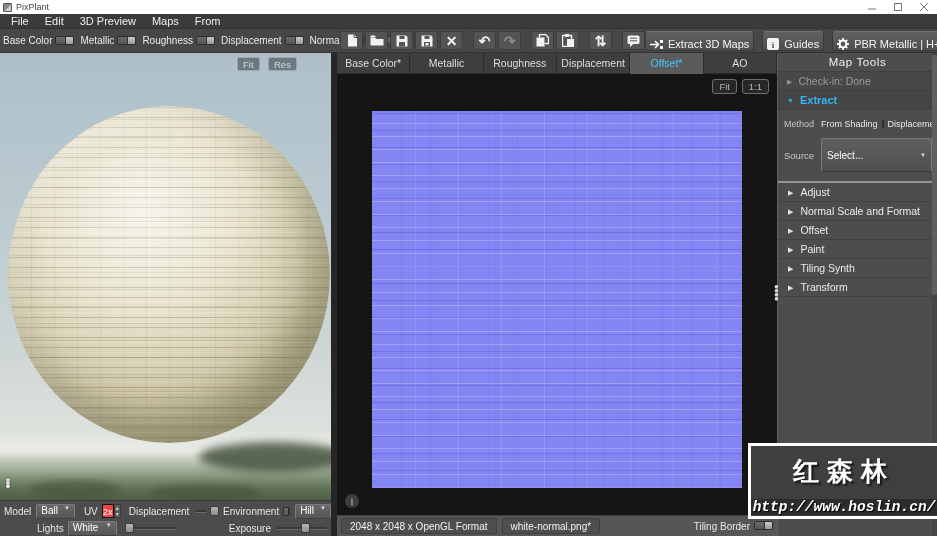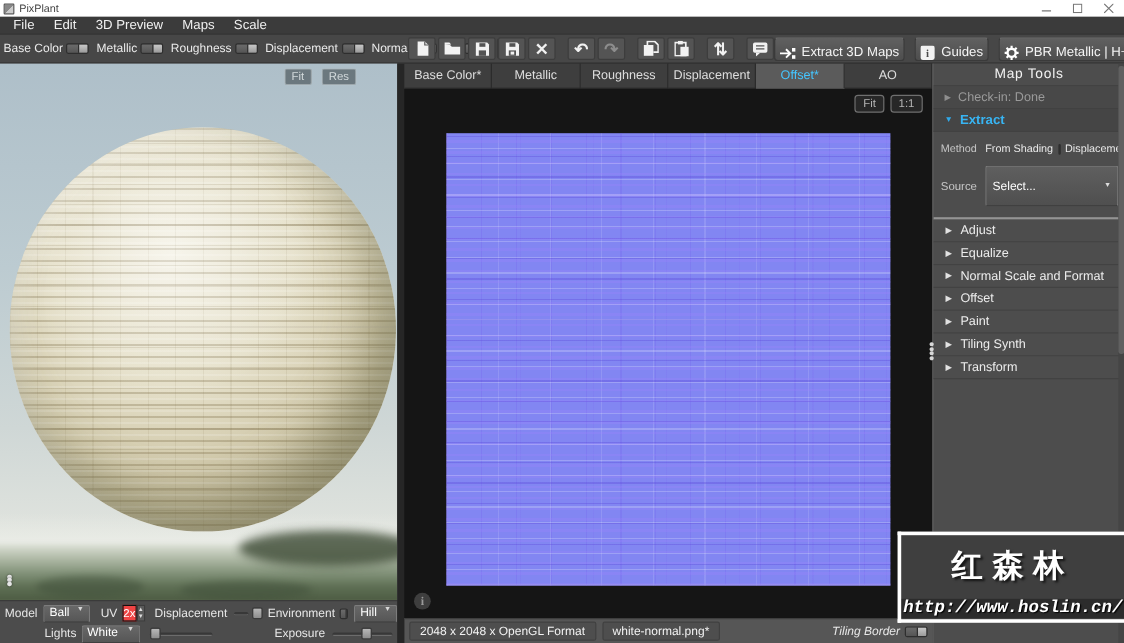--- a/index.html
+++ b/index.html
@@ -105,21 +105,21 @@
   }
   .vw-btn { position:absolute; height:15px; background:#272727; border:1px solid #6f6f6f; border-radius:3px;
     color:#b5b5b5; font-size:9.5px; display:flex; align-items:center; justify-content:center; padding:0 6px; top:5px; }
   .info-circle { position:absolute; left:8px; bottom:7px; width:14px; height:14px; border-radius:50%;
     background:#3e3e3e; color:#9a9a9a; font-size:10px; font-weight:bold; display:flex; align-items:center;
     justify-content:center; font-family:"Liberation Serif", serif; }
   .statusbar { position:absolute; left:0; top:462px; width:440px; height:21px; background:#565656;
     border-top:1px solid #3e3e3e; display:flex; align-items:center; gap:5px; padding:0 4px; font-size:10px; }
   .status-btn { height:16px; background:#4e4e4e; border:1px solid #404040; border-radius:2px;
     display:flex; align-items:center; padding:0 8px; color:#f2f2f2; white-space:nowrap; }
-  .tiling { margin-left:auto; display:flex; align-items:center; gap:4px; color:#e8e8e8; white-space:nowrap;font-style:italic; }
+  .tiling { margin-left:auto; display:flex; align-items:flex-start; gap:4px; color:#e8e8e8; white-space:nowrap; }
   
   .rpanel { position:absolute; left:777px; top:53px; width:160px; height:483px; background:#4d4d4d;
     border-left:1px solid #5e5e5e; }
   .rp-header { height:19px; display:flex; align-items:center; justify-content:center; font-size:11.5px;
     letter-spacing:.6px; color:#f2f2f2; border-bottom:1px solid #404040; }
   .rp-row { display:flex; align-items:center; height:19px; padding-left:9px; gap:6px;
     border-bottom:1px solid #414141; font-size:10.5px; }
   .tri { font-size:7px; line-height:1; }
   .rp-checkin { background:#484848; color:#9a9a9a; }
   .rp-checkin .tri { color:#8e8e8e; }
@@ -178,21 +178,21 @@
           </svg>
       </span>
     </span>
   </div>
 
   <div class="menubar">
     <span class="menu-item">File</span>
     <span class="menu-item">Edit</span>
     <span class="menu-item">3D Preview</span>
     <span class="menu-item">Maps</span>
-    <span class="menu-item">Scale</span>
+    <span class="menu-item">From</span>
   </div>
 
   <div class="toolbar">
     <div class="tgl-group">
       <span class="tgl-item">
           <span>Base Color</span>
         <span class="mtoggle">
             <span class="mt-a"></span>
             <span class="mt-b"></span>
           </span>
@@ -451,24 +451,20 @@
         <span class="arrow">▼</span>
       </span>
     </div>
     <div class="rp-div"></div>
     <div class="sec-row">
       <span class="tri">▶</span>
         <span>Adjust</span>
       </div>
     <div class="sec-row">
       <span class="tri">▶</span>
-        <span>Equalize</span>
-      </div>
-    <div class="sec-row">
-      <span class="tri">▶</span>
         <span>Normal Scale and Format</span>
       </div>
     <div class="sec-row">
       <span class="tri">▶</span>
         <span>Offset</span>
       </div>
     <div class="sec-row">
       <span class="tri">▶</span>
         <span>Paint</span>
       </div>

